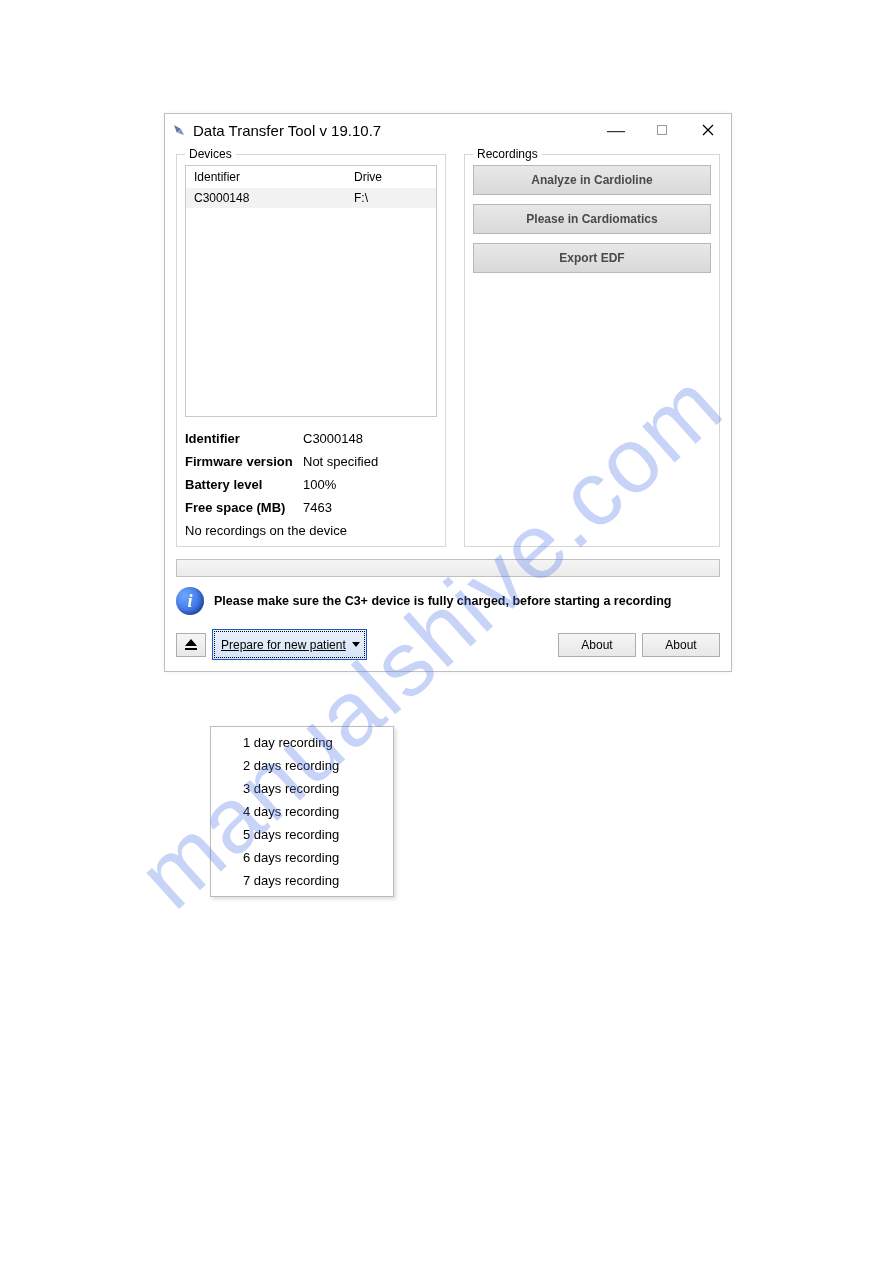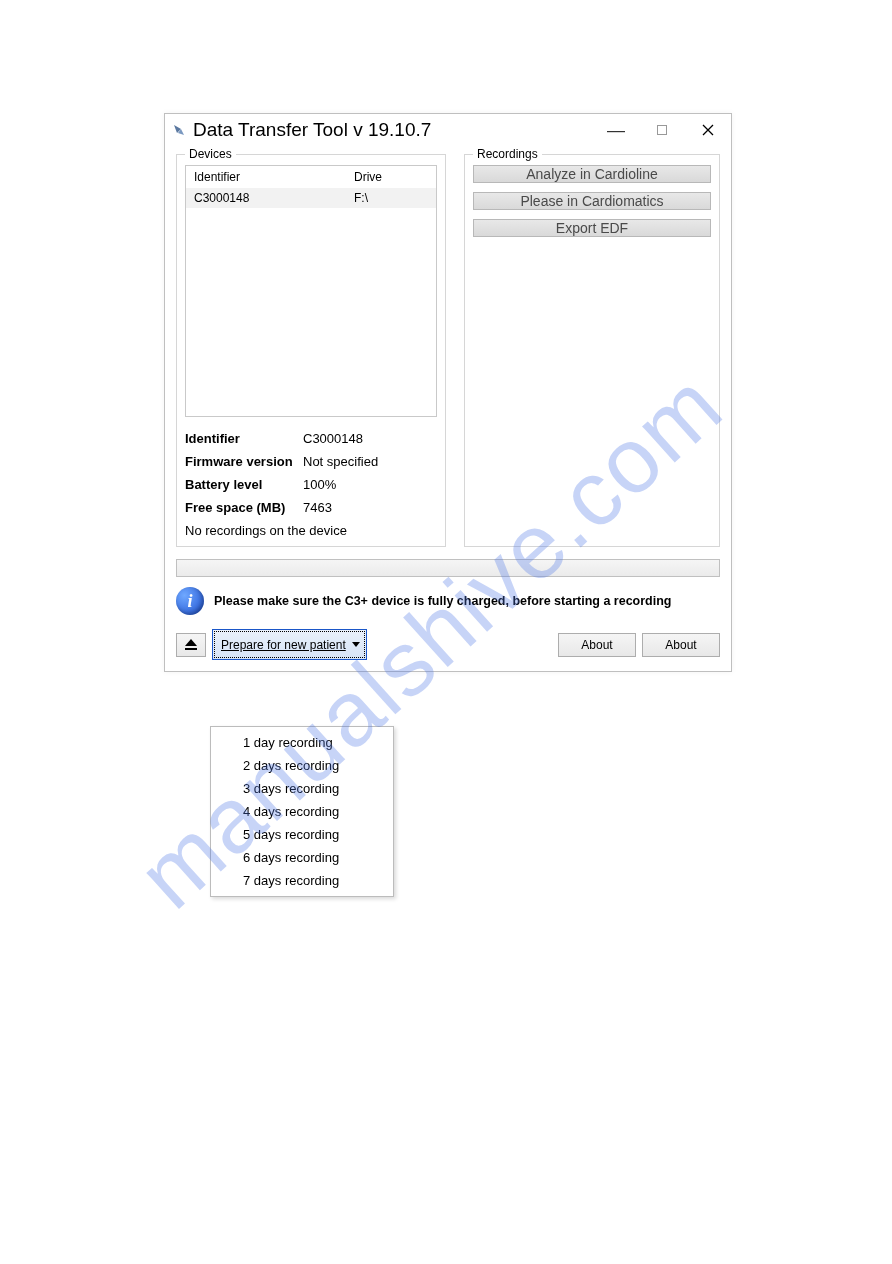--- a/index.html
+++ b/index.html
@@ -26,21 +26,21 @@
     align-items: center;
     height: 32px;
     padding: 0 0 0 6px;
     background: #fff;
   }
   .titlebar .app-icon {
     width: 16px; height: 16px;
     margin-right: 6px;
     display:flex;align-items:center;justify-content:center;
   }
-  .titlebar .title { flex: 0 0 auto; font-size: 19px; }
+  .titlebar .title { flex: 0 0 auto; font-size: 15px; }
   .titlebar .spacer { flex: 1; }
   .titlebar .ctrl {
     width: 46px; height: 30px;
     display: flex; align-items: center; justify-content: center;
     font-size: 14px;
     color:#333;
   }
   .titlebar .ctrl.min { font-size: 18px; }
   .titlebar .ctrl.max { }
   .titlebar .ctrl.close { font-size: 14px; }
@@ -109,25 +109,25 @@
     margin-bottom: 10px;
   }
   .recordings-list .headrow {
     display:flex;height:22px;align-items:center;font-size:12px;
   }
   .recordings-list .hcol { padding:3px 8px; }
 
   .actionbtn {
     display:block;
     width:100%;
-    height:18px;
+    height:30px;
     background: linear-gradient(#e8e8e8,#d9d9d9);
     border:1px solid #b8b8b8;
-    font-size: 14px;
-    font-weight: normal;
+    font-size: 12px;
+    font-weight: bold;
     color:#4a4a4a;
     margin-bottom: 9px;
     cursor: default;
   }
   .progressbar {
     height: 18px;
     border:1px solid #c0c0c0;
     background: linear-gradient(#f5f5f5,#ebebeb);
     margin-bottom: 10px;
   }

